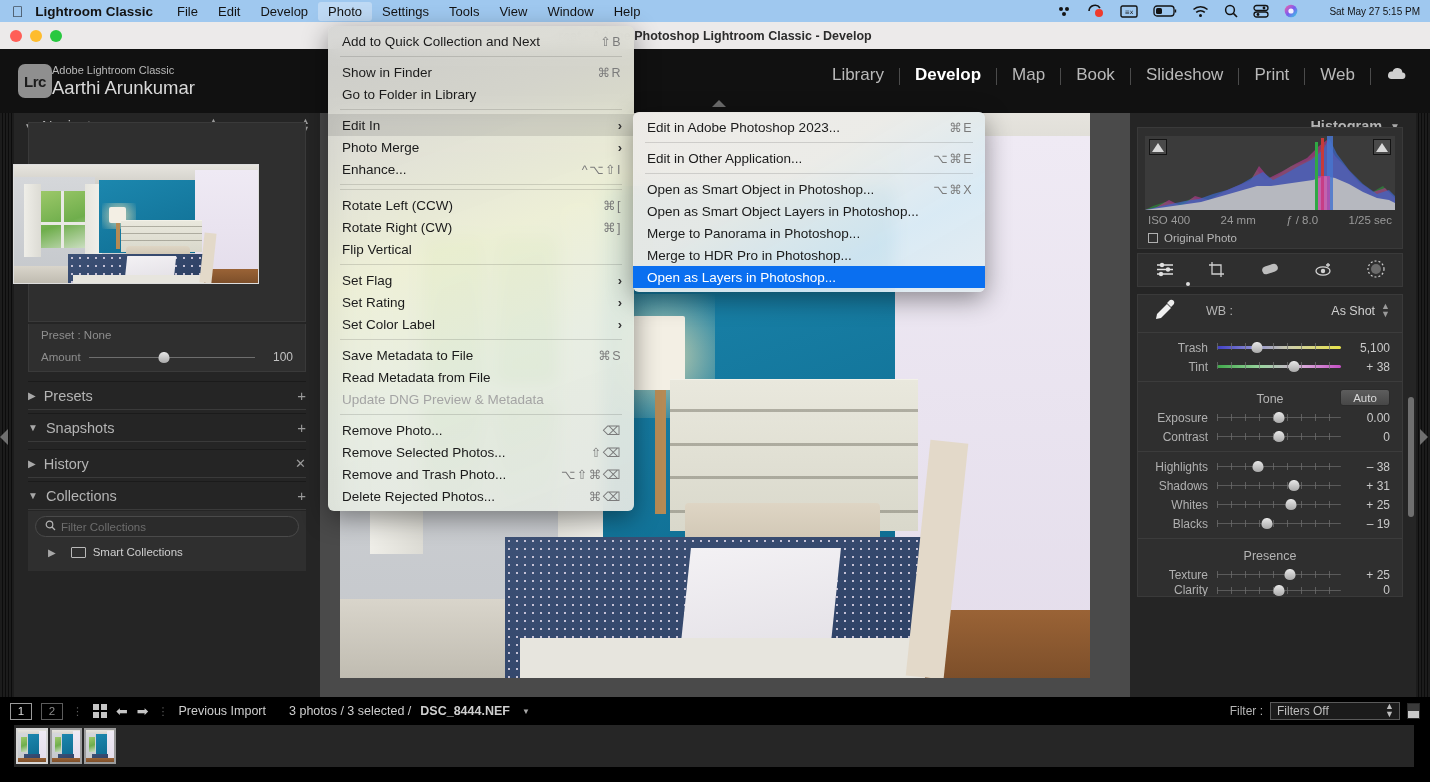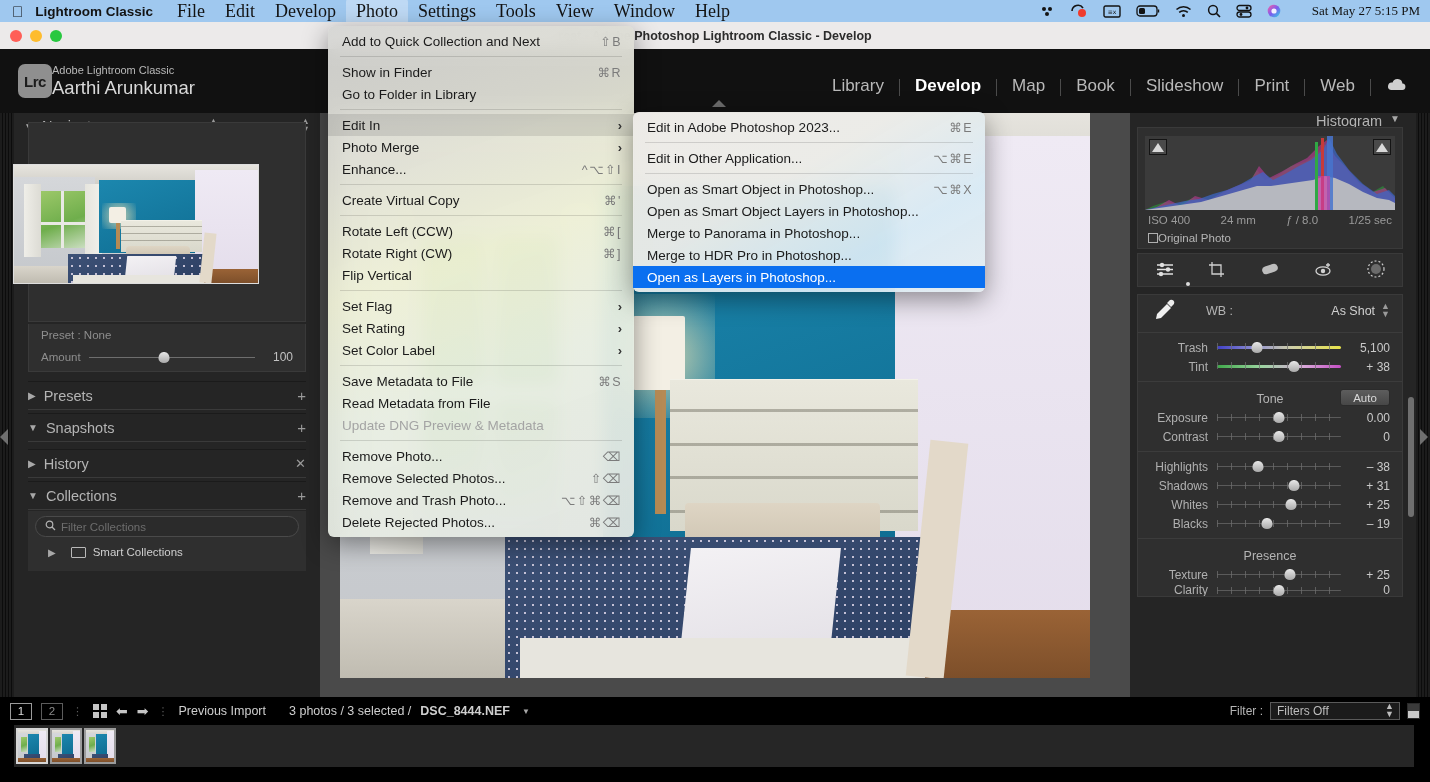--- a/index.html
+++ b/index.html
@@ -13,26 +13,26 @@
 
   
   .macbar {
     position: absolute; left: 0; top: 0; width: 1430px; height: 22px;
     background: #9fc8ef;
     display: flex; align-items: center;
     font-size: 13px; color: #131313;
   }
   .macbar .apple { padding: 0 12px 0 12px; font-size: 15px; line-height: 1; }
   .macbar .appname { font-weight: bold; font-size: 13.5px; margin-right: 14px; }
-  .macbar .mitem { padding: 2px 10px; font-size: 18px; border-radius: 3px; font-family: Liberation Serif, serif; }
+  .macbar .mitem { padding: 2px 10px; font-size: 13px; border-radius: 3px; }
   .macbar .mitem.active { background: rgba(255,255,255,0.32); }
   .macbar .spacer { flex: 1; }
   .macbar .tray { display: flex; align-items: center; gap: 15px; padding-right: 10px; }
   .macbar .tray .ticon { display: inline-flex; align-items: center; }
-  .macbar .clock { font-size: 13px; margin-left: 16px; white-space: nowrap; font-family: Liberation Serif, serif; }
+  .macbar .clock { font-size: 10px; margin-left: 16px; white-space: nowrap; }
 
   
   .titlebar {
     position: absolute; left: 0; top: 22px; width: 1430px; height: 27px;
     background: #eceaea;
     display: flex; align-items: center;
   }
   .traffic { display: flex; gap: 8px; padding-left: 10px; }
   .dot { width: 12px; height: 12px; border-radius: 50%; }
   .dot.r { background: #ff5f57; }
@@ -56,21 +56,21 @@
     background: #8f8f8f; color: #1c1c1c; font-weight: bold; font-size: 15px;
     display: flex; align-items: center; justify-content: center;
     letter-spacing: -0.5px;
   }
   .idtext { line-height: 1.15; }
   .idtext .small { font-size: 11px; color: #b9b9b9; }
   .idtext .big { font-size: 18.5px; color: #d9d9d9; }
   .modules {
     position: absolute; right: 16px; top: 16px;
     display: flex; align-items: flex-end; gap: 4px;
-    font-size: 17px; color: #b9b9b9; margin-top: 11px;
+    font-size: 17px; color: #b9b9b9;
   }
   .modules .mod { padding: 0 11px; }
   .modules .mod.cur { color: #fff; font-weight: bold; }
   .modules .sep { width: 1px; height: 17px; background: #4b4b4b; }
   .cloud-ico { padding: 0 8px 0 12px; color: #cfcfcf; }
   .topcaret {
     position: absolute; left: 712px; top: 51px;
     width: 0; height: 0; border-left: 7px solid transparent;
     border-right: 7px solid transparent; border-bottom: 7px solid #6c6c6c;
   }
@@ -221,27 +221,27 @@
   }
   .rp-strip {
     position: absolute; left: 1416px; top: 64px; width: 14px; height: 584px;
     background: repeating-linear-gradient(90deg,#1c1c1c 0 2px,#0c0c0c 2px 3px);
   }
   .rp-collapse {
     position: absolute; left: 1420px; top: 380px;
     width: 0; height: 0; border-top: 8px solid transparent;
     border-bottom: 8px solid transparent; border-left: 8px solid #6f6f6f;
   }
-  .histo-head { display: flex; align-items: flex-start; justify-content: flex-end; height: 26px; padding: 0 16px; color: #b4b4b4; font-size: 14.5px; gap: 8px; }
+  .histo-head { display: flex; align-items: center; justify-content: flex-end; height: 26px; padding: 0 16px; color: #b4b4b4; font-size: 14.5px; gap: 8px; font-weight: bold; }
   .histobox { position: absolute; left: 1137px; top: 78px; width: 266px; height: 122px; background: #2f2f2f; border: 1px solid #3a3a3a; }
   .histo-graph { position: relative; margin: 8px 7px 0 7px; height: 74px; background: #3b3b3b; overflow: hidden; }
   .clip-tri { position: absolute; top: 3px; width: 18px; height: 16px; border: 1px solid #141414; background: #4a4a4a; display: flex; align-items: center; justify-content: center; }
   .clip-tri i { width: 0; height: 0; border-left: 6px solid transparent; border-right: 6px solid transparent; border-bottom: 9px solid #d9d9d9; }
   .exif-row { display: flex; justify-content: space-between; padding: 4px 10px 0 10px; color: #9a9a9a; font-size: 11.5px; }
-  .orig-row { display: flex; align-items: center; gap: 0; padding: 6px 10px; color: #b6b6b6; font-size: 11.5px; }
+  .orig-row { display: flex; align-items: center; gap: 6px; padding: 6px 10px; color: #b6b6b6; font-size: 11.5px; }
 
   .toolstrip { position: absolute; left: 1137px; top: 204px; width: 266px; height: 34px; background: #2f2f2f; border: 1px solid #3a3a3a;
     display: flex; align-items: center; justify-content: space-around; color: #d5d5d5; }
   .toolstrip .ti { font-size: 15px; line-height: 1; position: relative; }
   .tooldot { position: absolute; left: 48px; top: 28px; width: 4px; height: 4px; border-radius: 50%; background: #dcdcdc; }
 
   .basicpanel { position: absolute; left: 1137px; top: 245px; width: 266px; background: #2f2f2f; border: 1px solid #3a3a3a; }
   .wbrow { display: flex; align-items: center; height: 32px; padding: 0 12px; color: #b4b4b4; font-size: 12.5px; }
   .eyedrop { width: 26px; font-size: 17px; color: #ededed; }
   .wb-lab { margin-left: 30px; }
@@ -875,24 +875,20 @@
       </div>
       <div class="mrow">
         <span class="lbl">Photo Merge</span>
         <span class="sub">›</span>
       </div>
       <div class="mrow">
         <span class="lbl">Enhance...</span>
         <span class="key">^⌥⇧I</span>
       </div>
       <div class="msep"></div>
-      <div class="mrow">
-        <span class="lbl">Create Virtual Copy</span>
-        <span class="key">⌘'</span>
-      </div>
       <div class="msep"></div>
       <div class="mrow">
         <span class="lbl">Rotate Left (CCW)</span>
         <span class="key">⌘[</span>
       </div>
       <div class="mrow">
         <span class="lbl">Rotate Right (CW)</span>
         <span class="key">⌘]</span>
       </div>
       <div class="mrow">

